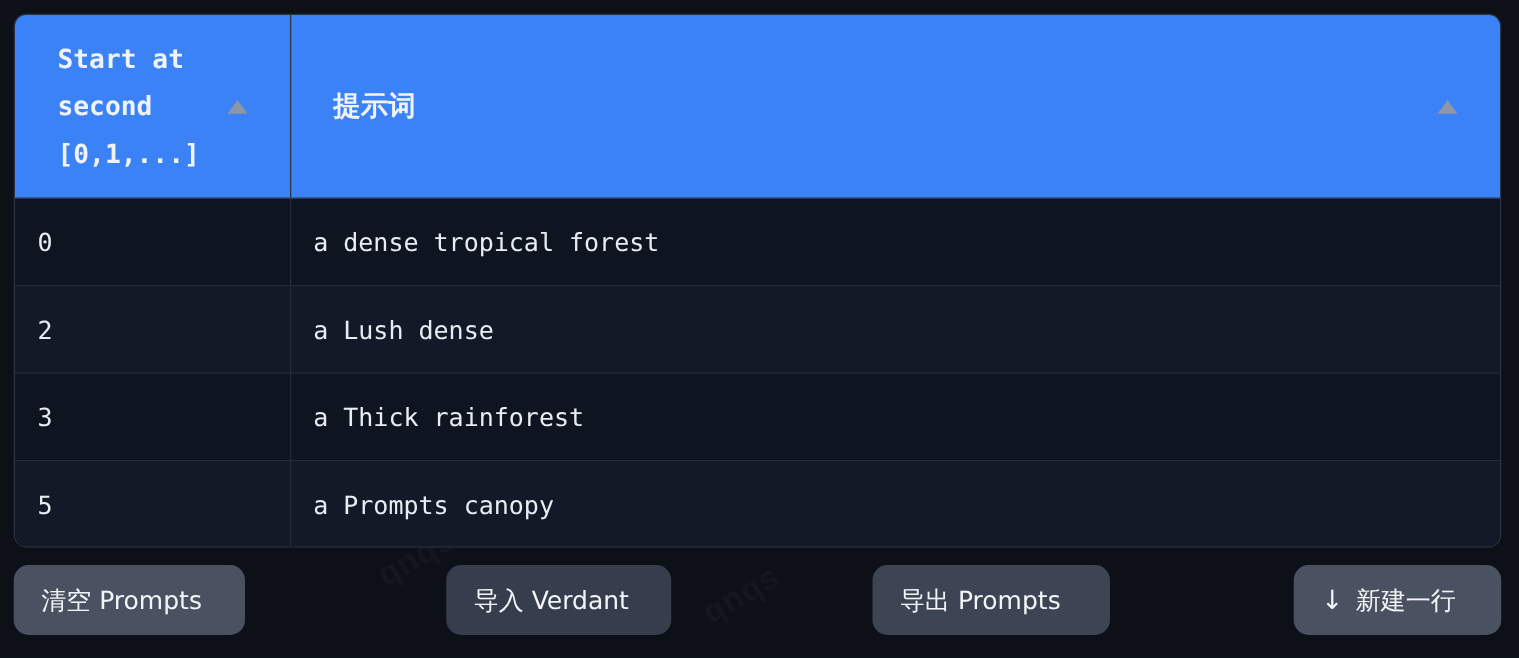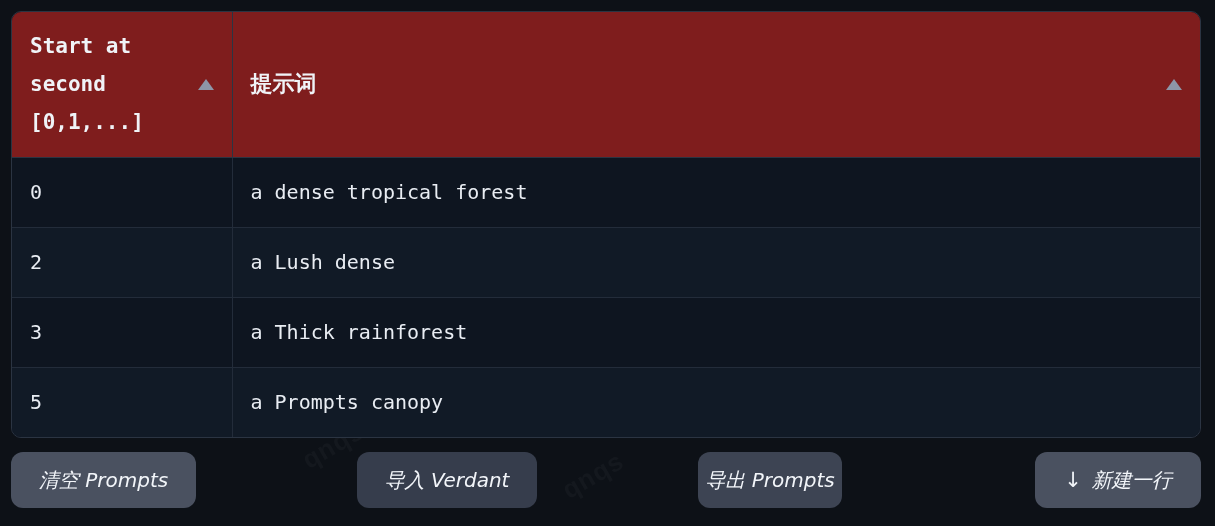--- a/index.html
+++ b/index.html
@@ -57,25 +57,25 @@
   .tbl {
     width: 100%;
     height: 100%;
     border-collapse: collapse;
     table-layout: fixed;
   }
 
   .tbl col.c-idx { width: 220px; }
 
   .tbl thead th {
-    background: #7f1d1d;
+    background: #3b82f6;
     border-bottom: 1px solid #2b3442;
     vertical-align: middle;
     height: 145px;
-    padding: 0;
+    padding: 16px;
   }
   .tbl thead th.h-idx { border-right: 1px solid #2b3442; }
 
   .th-inner {
     display: flex;
     align-items: center;
     justify-content: space-between;
     padding: 0 18px;
     height: 100%;
     width: 100%;
@@ -131,38 +131,36 @@
     width: 1190px;
     height: 56px;
   }
 
   .btn {
     position: absolute;
     top: 0;
     height: 56px;
     display: flex;
     align-items: center;
-    justify-content: center;
     gap: 10px;
     border-radius: 12px;
     border: none;
     color: #f2f5f9;
     font-family: "DejaVu Sans", "Liberation Sans", sans-serif;
     font-size: 20px;
     font-weight: 400;
     cursor: pointer;
     white-space: nowrap;
     padding: 0 22px;
     user-select: none;
-    font-style: italic;
   }
 
   .btn-clear  { left: 0px;   width: 185px; background: #4a5160; }
   .btn-import { left: 346px; width: 180px; background: #363d4c; }
-  .btn-export { left: 687px; width: 144px; background: #3d4453; }
+  .btn-export { left: 687px; width: 190px; background: #3d4453; }
   .btn-newrow { left: 1024px; width: 166px; background: #4a5160; }
 
   .arrow-down {
     font-family: "DejaVu Sans", sans-serif;
     font-size: 21px;
     line-height: 1;
     color: #f2f5f9;
   }
 </style>
 </head>

